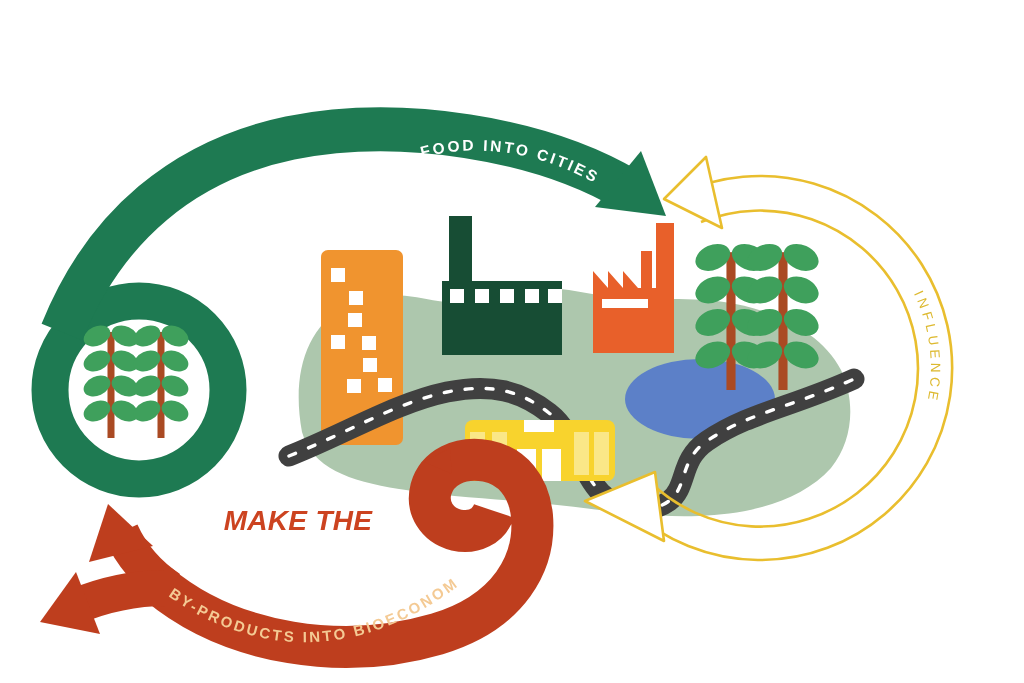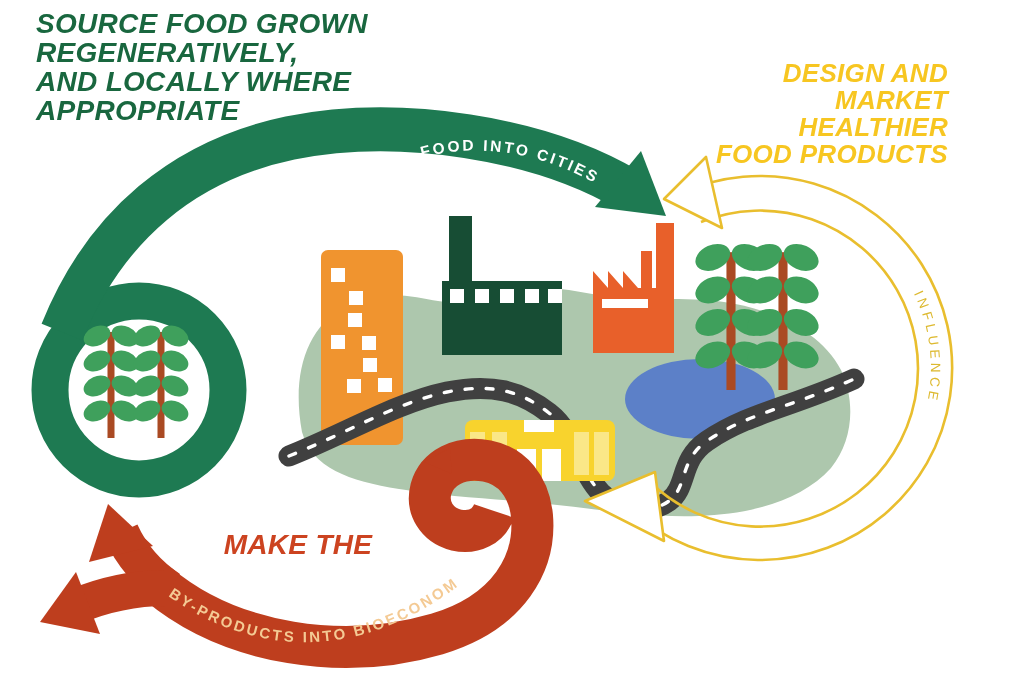--- a/index.html
+++ b/index.html
@@ -5,21 +5,21 @@
   html,body{margin:0;padding:0;background:#ffffff;}
   #stage{
     position:relative;width:1024px;height:683px;background:#ffffff;overflow:hidden;
     font-family:"Liberation Sans",sans-serif;
   }
   #stage svg{position:absolute;left:0;top:0;}
   .hd{position:absolute;font-weight:bold;font-style:italic;letter-spacing:.3px;}
   .hd div{white-space:nowrap;}
   .hd-source{left:36px;top:9px;font-size:28px;line-height:29px;color:#19673F;}
   .hd-design{right:76px;top:60px;font-size:26px;line-height:27px;color:#F7C621;text-align:right;}
-  .hd-make{left:206px;top:506px;width:184px;font-size:28px;line-height:29px;color:#CC4320;text-align:center;margin-top:24px;}
+  .hd-make{left:206px;top:506px;width:184px;font-size:28px;line-height:29px;color:#CC4320;text-align:center;}
   .curved-label{font-family:"Liberation Sans",sans-serif;}
 </style>
 </head>
 <body>
 
 <div id="stage">
 
   <svg width="1024" height="683" viewBox="0 0 1024 683" xmlns="http://www.w3.org/2000/svg">
 
     <defs>
@@ -143,31 +143,19 @@
       <path d="M 166 588 C 132 588 100 596 74 607" fill="none" stroke="#BE3E1E" stroke-width="36"></path>
       <polygon points="108,504 89,562 153,546" fill="#BE3E1E"></polygon>
       <polygon points="40,622 100,634 76,572" fill="#BE3E1E"></polygon>
       <path id="p-bio" d="M 168 596 C 262 662 366 656 458 586" fill="none"></path>
       <text class="curved-label" font-size="15" font-weight="bold" letter-spacing="2.6" fill="#F4CA94">
         <textPath href="#p-bio">BY-PRODUCTS INTO BIOECONOMY</textPath>
       </text>
     </g>
   </svg>
 
-  <div class="hd hd-source">
-    <div>SOURCE FOOD GROWN</div>
-    <div>REGENERATIVELY,</div>
-    <div>AND LOCALLY WHERE</div>
-    <div>APPROPRIATE</div>
-  </div>
 
-  <div class="hd hd-design">
-    <div>DESIGN AND</div>
-    <div>MARKET</div>
-    <div>HEALTHIER</div>
-    <div>FOOD PRODUCTS</div>
-  </div>
 
   <div class="hd hd-make">
     <div>MAKE THE</div>
   </div>
 
 </div>
 
 </body></html>

